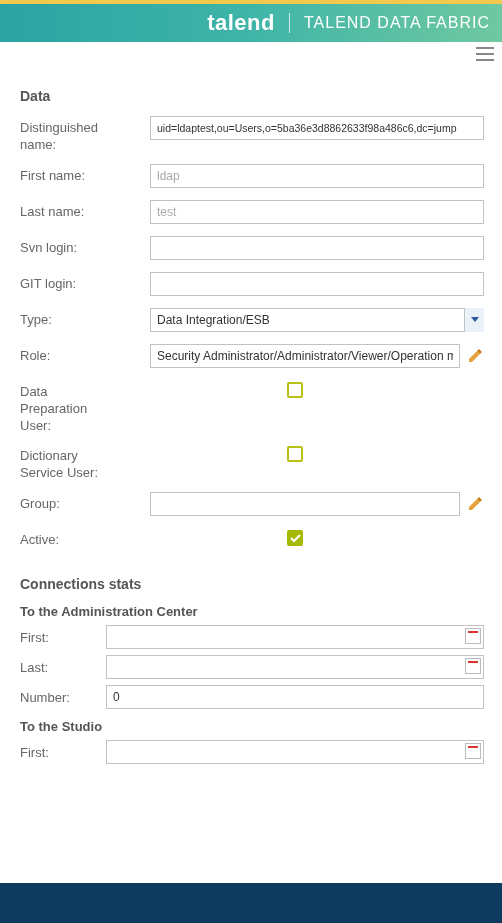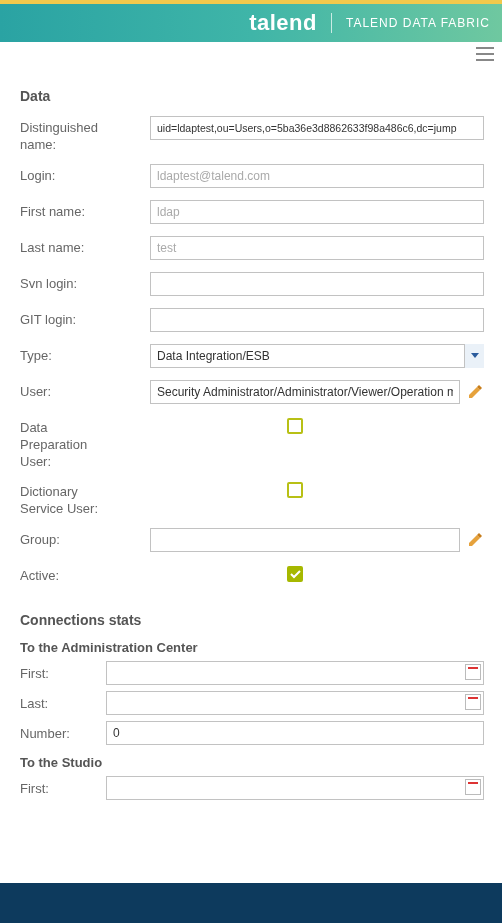--- a/index.html
+++ b/index.html
@@ -2,21 +2,21 @@
 <html><head>
 <meta charset="utf-8">
 <style>
 * { box-sizing: border-box; margin: 0; padding: 0; }
 body { font-family: Arial, Helvetica, sans-serif; font-size: 13px; color: #555; background: #fff; }
 .page { width: 502px; height: 923px; position: relative; overflow: hidden; }
 .topbar-gold { height: 4px; background: #f2c94c; }
 .header { height: 38px; background: linear-gradient(to right, #2aa3a3 0%, #3fb5a8 50%, #6fc8a0 100%); display: flex; align-items: center; justify-content: flex-end; padding: 0 12px; gap: 14px; }
 .logo-talend { color: #fff; font-weight: 700; font-size: 22px; letter-spacing: .5px; text-transform: lowercase; }
 .logo-sep { width: 1px; height: 20px; background: rgba(255,255,255,.7); }
-.logo-product { color: #fff; font-weight: 500; font-size: 12px; letter-spacing: 1px; }
+.logo-product { color: #fff; font-weight: 500; font-size: 16px; letter-spacing: 1px; }
 .menu-row { height: 24px; display: flex; justify-content: flex-end; align-items: center; padding-right: 8px; }
 .hamburger { width: 18px; height: 14px; display: flex; flex-direction: column; justify-content: space-between; cursor: pointer; }
 .hamburger span { height: 2px; background: #888; }
 .content { padding: 0 18px 8px 20px; overflow-y: auto; height: calc(923px - 4px - 38px - 24px - 20px - 40px); }
 .section-title { font-weight: 700; color: #555; font-size: 14px; margin: 22px 0 12px 0; }
 .form-row { display: flex; align-items: flex-start; margin-bottom: 10px; min-height: 26px; }
 .form-label { width: 86px; flex-shrink: 0; color: #666; padding-top: 4px; line-height: 1.3; }
 .form-control { flex: 1; display: flex; align-items: center; gap: 6px; margin-left: 44px; }
 .input { width: 100%; height: 24px; border: 1px solid #c2c2c2; padding: 0 6px; font-size: 12px; color: #333; font-family: inherit; }
 .input.small-text { font-size: 10.5px; }
@@ -62,26 +62,20 @@
 
     <div class="section-title">Data</div>
 
     <div class="form-row">
       <div class="form-label">Distinguished name:</div>
       <div class="form-control">
           <input class="input small-text" value="uid=ldaptest,ou=Users,o=5ba36e3d8862633f98a486c6,dc=jump" style="">
         </div>
     </div>
 
-    <div class="form-row">
-      <div class="form-label">Login:</div>
-      <div class="form-control">
-          <input class="input disabled" readonly="" value="ldaptest@talend.com" style="">
-        </div>
-    </div>
 
     <div class="form-row">
       <div class="form-label">First name:</div>
       <div class="form-control">
           <input class="input disabled" readonly="" value="ldap" style="">
         </div>
     </div>
 
     <div class="form-row">
       <div class="form-label">Last name:</div>
@@ -112,21 +106,21 @@
           <div class="select-caret">
             <svg viewBox="0 0 8 5">
                 <path d="M0 0 L4 5 L8 0 Z" fill="#2a5b9c"></path>
               </svg>
           </div>
         </div>
       </div>
     </div>
 
     <div class="form-row">
-      <div class="form-label">User:</div>
+      <div class="form-label">Role:</div>
       <div class="form-control">
         <input class="input" readonly="" value="Security Administrator/Administrator/Viewer/Operation m" style="">
         <div class="pencil">
           <svg viewBox="0 0 16 16">
               <path d="M2 11 L10 3 L13 6 L5 14 L2 14 Z" fill="#e6a23c"></path>
               <path d="M10 3 L12 1 L15 4 L13 6 Z" fill="#c77d1a"></path>
             </svg>
         </div>
       </div>
     </div>

